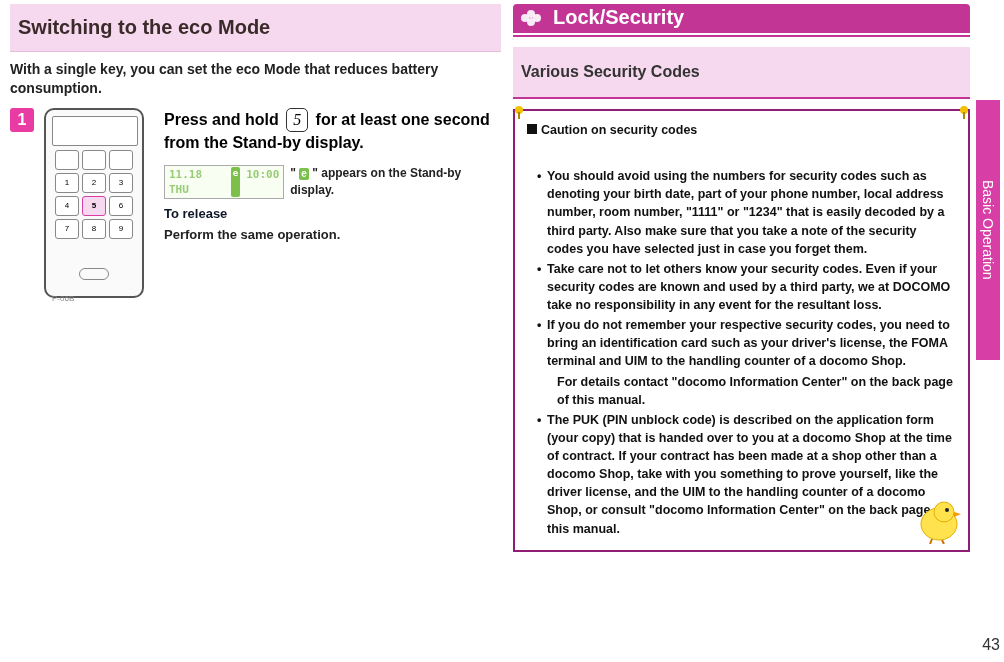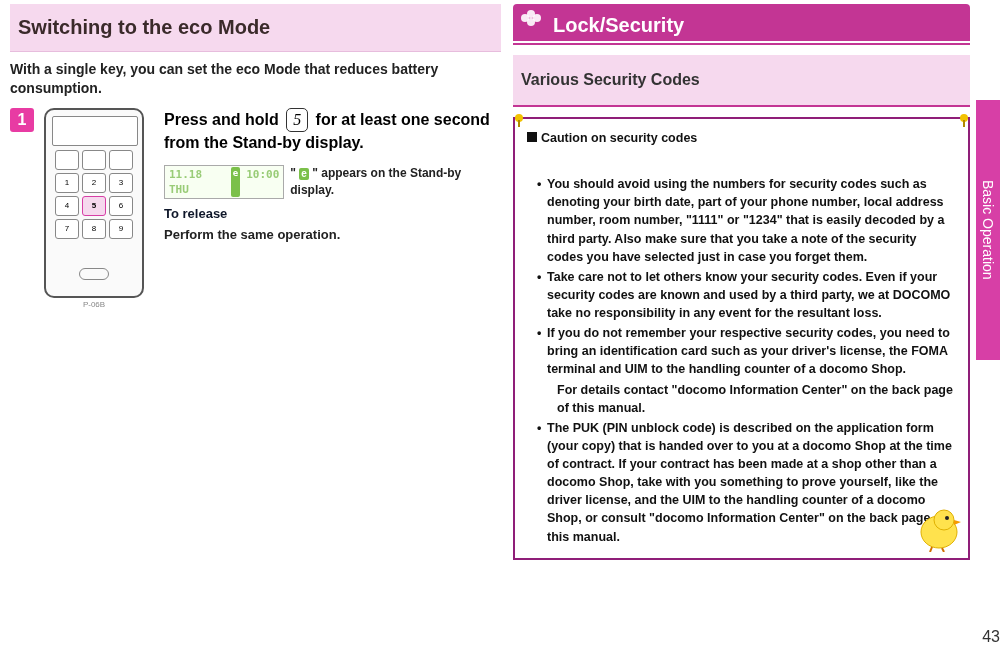--- a/index.html
+++ b/index.html
@@ -3,48 +3,48 @@
 <meta charset="utf-8">
 <style>
   * { box-sizing: border-box; margin: 0; padding: 0; }
   html, body { width: 1004px; height: 662px; font-family: Arial, Helvetica, sans-serif; background: #fff; }
   .page { display: flex; width: 100%; height: 100%; }
   .col { flex: 1; padding: 4px 8px 4px 8px; }
   .col-left { padding-left: 10px; padding-right: 6px; }
   .col-right { padding-left: 6px; padding-right: 0; position: relative; }
   .side-tab { position: absolute; right: 0; top: 0; width: 28px; height: 100%; background: #fff;}
   .side-tab .tab-block { background: #d73fa6; color: #fff; writing-mode: vertical-rl; text-orientation: mixed; font-size: 14px; font-weight: 500; text-align: center; padding: 60px 4px 60px 4px; margin-top: 100px; height: 260px; display:flex; align-items:center; justify-content:center;}
-  .side-tab .page-num { position: absolute; bottom: 16px; right: 4px; font-size: 16px; color: #333; }
+  .side-tab .page-num { position: absolute; bottom: 8px; right: 4px; font-size: 16px; color: #333; }
 
   .h-topic { background: #f6d9ee; padding: 12px 8px; font-size: 20px; font-weight: bold; color: #3a2a2a; border-bottom: 1px solid #e7bddd; margin-bottom: 6px; }
   .lead { font-size: 14px; font-weight: bold; color: #222; margin: 8px 0 10px 0; line-height: 1.35; }
 
   .step-row { display: flex; gap: 10px; }
   .step-num { width: 24px; height: 24px; background: #e83ba3; color: #fff; font-weight: bold; font-size: 16px; display: flex; align-items: center; justify-content: center; border-radius: 3px; flex: 0 0 24px; }
   .phone-box { flex: 0 0 110px; }
   .phone { width: 100px; height: 190px; border: 2px solid #555; border-radius: 10px; background: #fafafa; position: relative; padding: 6px; }
   .ph-screen { width: 86px; height: 30px; background: #fff; border: 1px solid #888; margin: 0 auto 4px auto; border-radius: 2px;}
   .ph-grid { display: grid; grid-template-columns: repeat(3, 24px); grid-template-rows: repeat(5, 20px); gap: 3px; justify-content: center; }
   .ph-key { border: 1px solid #888; border-radius: 3px; font-size: 8px; display:flex; align-items:center; justify-content:center; background:#fff; }
   .ph-key.hi { background: #f6d9ee; border-color: #d73fa6; font-weight:bold;}
   .ph-bottom { height: 12px; width: 30px; border: 1px solid #888; border-radius: 6px; margin: 6px auto 0 auto;}
-  .ph-label { font-size: 8px; color:#888; text-align:center; margin-top:20px;}
+  .ph-label { font-size: 8px; color:#888; margin-top:14px;}
 
   .step-text { flex: 1; font-size: 16px; font-weight: bold; line-height: 1.4; }
   .key-glyph { display: inline-block; border: 1.5px solid #333; border-radius: 5px; padding: 0 6px; margin: 0 3px; font-style: italic; font-family: Georgia, serif; font-weight: normal; background:#fff;}
   .mini-disp { display: flex; align-items: center; gap: 6px; margin: 10px 0 6px 0; font-size: 11px; }
   .mini-disp .lcd { border: 1px solid #aaa; padding: 1px 4px; font-family: monospace; font-size: 11px; color: #9c7; background: #f8fff2; display:flex; gap:6px; }
   .mini-disp .lcd .eco { background:#7bc04a; color:#fff; border-radius:2px; font-size:9px; padding:0 2px;}
   .mini-note { font-size: 12px; color: #222; }
   .eco-inline { display:inline-block; background:#7bc04a; color:#fff; border-radius:2px; font-size:10px; padding:0 2px; line-height:12px; vertical-align:middle;}
   .sub-h { color: #0f172a; font-size: 13px; font-weight: bold; margin-top: 2px; }
   .sub-t { font-size: 13px; color: #222; margin-top: 2px; }
 
   .right-inner { margin-right: 34px; }
-  .section-bar { background: #c33594; color: #fff; font-size: 20px; font-weight: bold; padding: 10px 6px 4px 40px; border-radius: 4px 4px 0 0; position: relative; margin-bottom: 8px; }
+  .section-bar { background: #c33594; color: #fff; font-size: 20px; font-weight: bold; padding: 2px 6px 4px 40px; border-radius: 4px 4px 0 0; position: relative; margin-bottom: 8px; }
   .section-bar .flower { position: absolute; left: 6px; top: 4px; width: 24px; height: 20px; }
   .flower-petal { fill: #fff; opacity: .9;}
   .underline-bar { height: 2px; background: #c33594; margin: -6px 0 10px 0; }
 
   .h-sub { font-size: 16px; font-weight: bold; color: #333; background: #f6d9ee; padding: 16px 8px; border-bottom: 2px solid #c33594; margin-bottom: 10px; }
 
   .note-box { border: 2px solid #8f1e78; background: #fff; padding: 10px 12px 10px 12px; position: relative; font-size: 12.5px; line-height: 1.45; font-weight: bold; color: #111; }
   .pin { position: absolute; width: 16px; height: 16px; }
   .pin.tl { top: -6px; left: -4px; }
   .pin.tr { top: -6px; right: -4px; }

